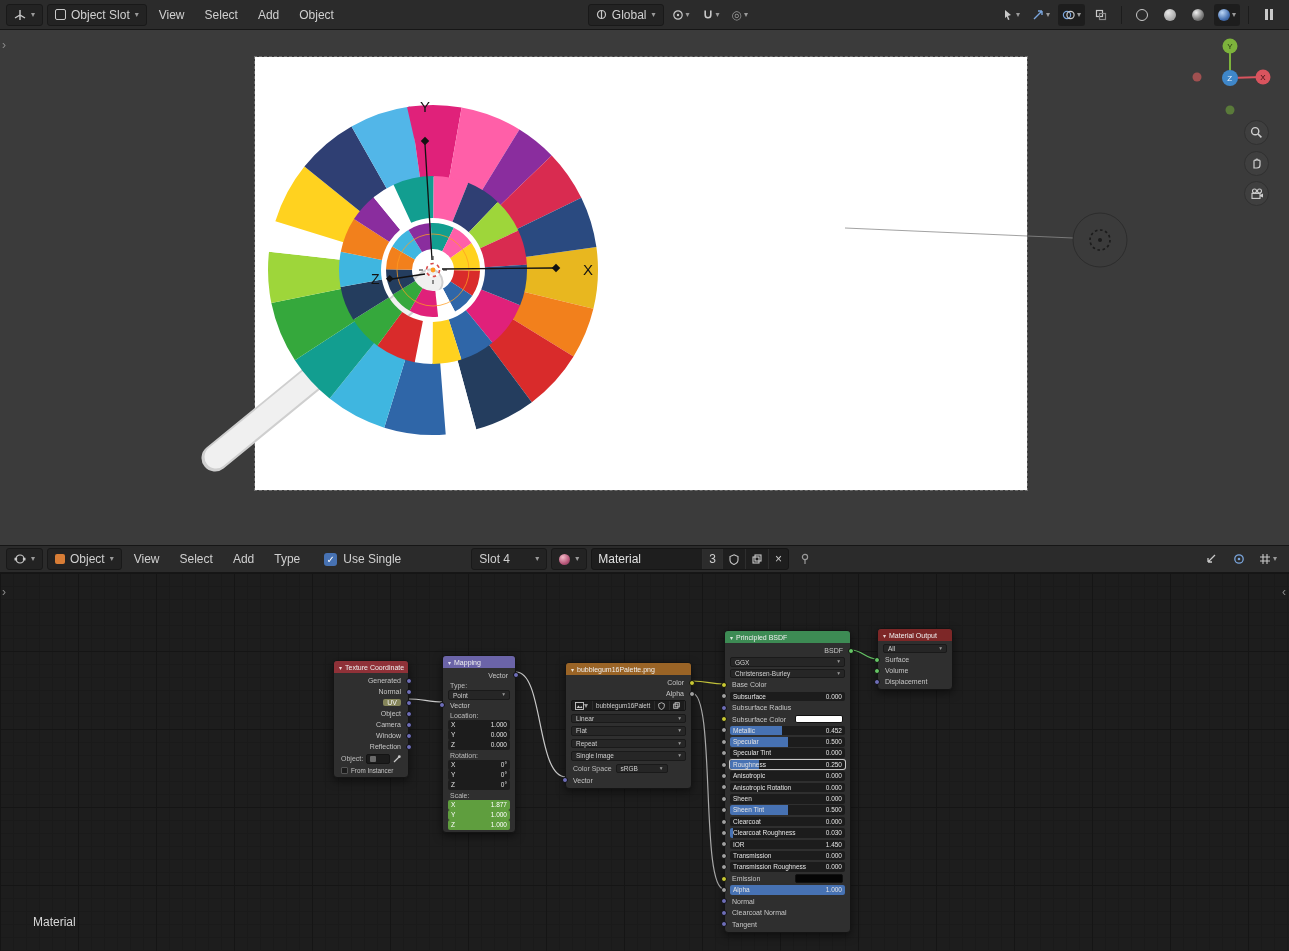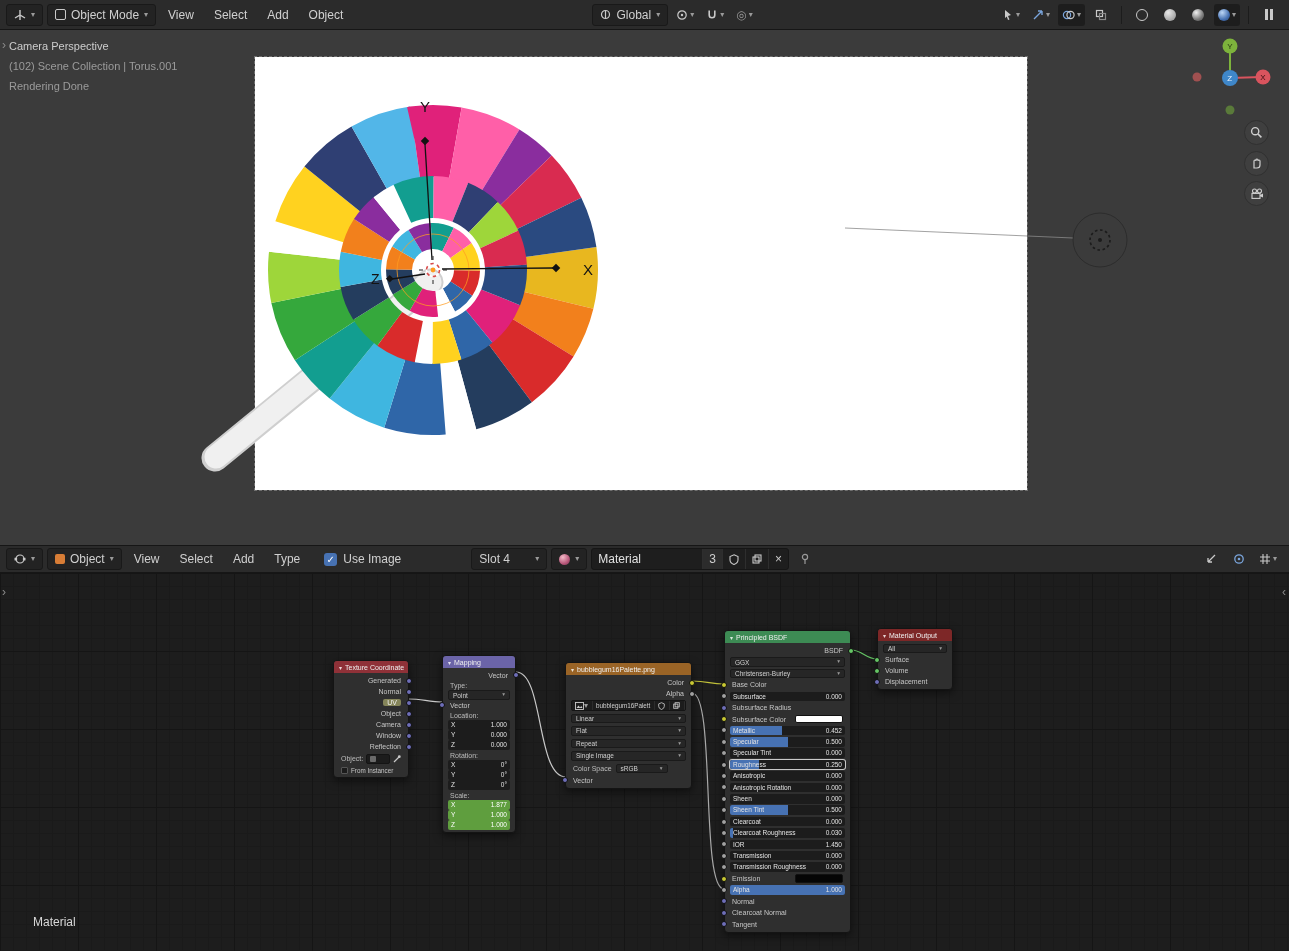--- a/index.html
+++ b/index.html
@@ -117,21 +117,21 @@
 <div id="top-header" class="bar">
   <div class="hgroup" style="padding-left:6px;">
     <div class="dd-btn">
       <svg width="12" height="12" viewBox="0 0 12 12">
           <path d="M6 1 V11 M1 9 L6 6 L11 9" stroke="#c9c9c9" stroke-width="1.4" fill="none"></path>
         </svg>
       <span class="caret">▾</span>
     </div>
     <div class="dd-btn">
       <span class="sq-icon"></span>
-      <span>Object Mode</span>
+      <span>Object Slot</span>
       <span class="caret">▾</span>
     </div>
     <span class="menu-item">View</span>
     <span class="menu-item">Select</span>
     <span class="menu-item">Add</span>
     <span class="menu-item">Object</span>
   </div>
 
   <div class="hgroup" style="margin:0 auto;">
     <div class="dd-btn">
@@ -297,25 +297,20 @@
     <text x="371" y="254" font-size="14" fill="#141414">Z</text>
 
     <line x1="845" y1="198" x2="1073" y2="208" stroke="#8a8a8a" stroke-width="0.8"></line>
     <g>
       <circle cx="1100" cy="210" r="27" fill="none" stroke="#2c2c2c" stroke-width="1"></circle>
       <circle cx="1100" cy="210" r="10" fill="none" stroke="#1b1b1b" stroke-width="1.6" stroke-dasharray="2.6 2.6"></circle>
       <circle cx="1100" cy="210" r="2" fill="#1b1b1b"></circle>
     </g>
   </svg>
 
-  <div class="vp-overlay">
-    <div class="l1">Camera Perspective</div>
-    <div class="l2">(102) Scene Collection | Torus.001</div>
-    <div class="l3">Rendering Done</div>
-  </div>
   <span class="panel-arrow" style="left:2px;top:8px;">›</span>
 
   <svg class="abs" width="100" height="100" style="left:1183px;top:4px;">
     <line x1="47" y1="44" x2="47" y2="14" stroke="#7db33c" stroke-width="2"></line>
     <line x1="47" y1="44" x2="79" y2="43" stroke="#d9545e" stroke-width="2"></line>
     <circle cx="47" cy="12" r="7.5" fill="#7db33c"></circle>
     <text x="44.3" y="15" font-size="8" fill="#243511">Y</text>
     <circle cx="80" cy="43" r="7.5" fill="#d9545e"></circle>
     <text x="77.2" y="46" font-size="8" fill="#3c1012">X</text>
     <circle cx="47" cy="44" r="8" fill="#3f87c9"></circle>
@@ -359,21 +354,21 @@
       <span style="width:10px;height:10px;background:#d87d36;border-radius:2px;display:inline-block;"></span>
       <span>Object</span>
       <span class="caret">▾</span>
     </div>
     <span class="menu-item">View</span>
     <span class="menu-item">Select</span>
     <span class="menu-item">Add</span>
     <span class="menu-item">Type</span>
     <div class="hgroup" style="margin-left:12px;gap:6px;">
       <span class="checkbox"><span>✓</span></span>
-      <span>Use Image</span>
+      <span>Use Single</span>
     </div>
   </div>
 
   <div class="hgroup" style="margin-left:70px;">
     <div class="dd-btn" style="min-width:76px;justify-content:space-between;">
       <span>Slot 4</span>
       <span class="caret">▾</span>
     </div>
     <div class="dd-btn">
       <span class="sphere mat" style="width:11px;height:11px;background:radial-gradient(circle at 35% 30%, #f2b9c6, #b8577a 60%, #6e3049);"></span>

